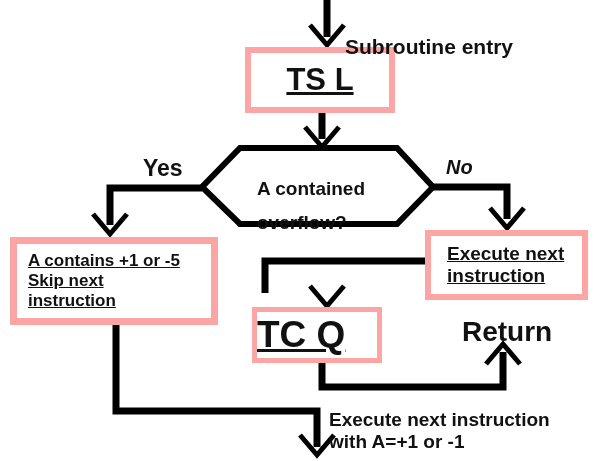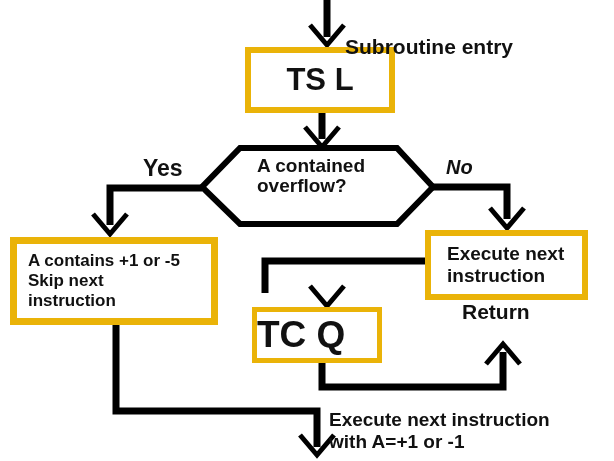--- a/index.html
+++ b/index.html
@@ -14,37 +14,38 @@
     color: #111111;
     overflow: hidden;
   }
   svg.wires { position: absolute; left: 0; top: 0; }
   .wire { fill: none; stroke: #000000; stroke-width: 7; stroke-linejoin: miter; }
   .ah   { fill: none; stroke: #000000; stroke-width: 5; stroke-linecap: butt; }
   .hex  { fill: #ffffff; stroke: #000000; stroke-width: 6; stroke-linejoin: miter; }
   .box {
     position: absolute;
     background: #ffffff;
-    border: 6px solid #eab308;
+    border: 6px solid #fca5a5;
     display: flex;
     align-items: center;
     white-space: pre-line;
+    text-decoration: underline;
   }
   .label { position: absolute; white-space: pre-line; }
 
   .ts-l-box  { left: 245px; top: 47px;  width: 150px; height: 66px; justify-content: center; font-size: 31px; }
   .skip-box  { left: 10px;  top: 237px; width: 208px; height: 88px; border-width: 7px; padding-left: 11px; font-size: 17px; line-height: 20px; }
   .exec-box  { left: 425px; top: 230px; width: 163px; height: 70px; padding-left: 16px; font-size: 19px; line-height: 22px; }
   .tc-q-box  { left: 252px; top: 307px; width: 130px; height: 56px; border-width: 5px; justify-content: flex-start; font-size: 37px; }
 
   .entry-label    { left: 345px; top: 3px;   font-size: 21px; margin-top: 32px; }
-  .decision-label { left: 257px; top: 156px; font-size: 19px; line-height: 20px; }
+  .decision-label { left: 257px; top: 172px; font-size: 19px; line-height: 34px; }
   .yes-label      { left: 143px; top: 155px; font-size: 23px; }
   .no-label       { left: 446px; top: 156px; font-size: 20px; font-style: italic; }
-  .return-label   { left: 462px; top: 300px; font-size: 21px; }
+  .return-label   { left: 462px; top: 316px; font-size: 28px; }
   .exit-label     { left: 329px; top: 409px; font-size: 19px; line-height: 22px; }
 </style>
 </head>
 <body>
 
 <div class="stage">
 
   <svg class="wires" width="614" height="461" viewBox="0 0 614 461">
 
     <path class="wire" d="M327,0 L327,37"></path>

